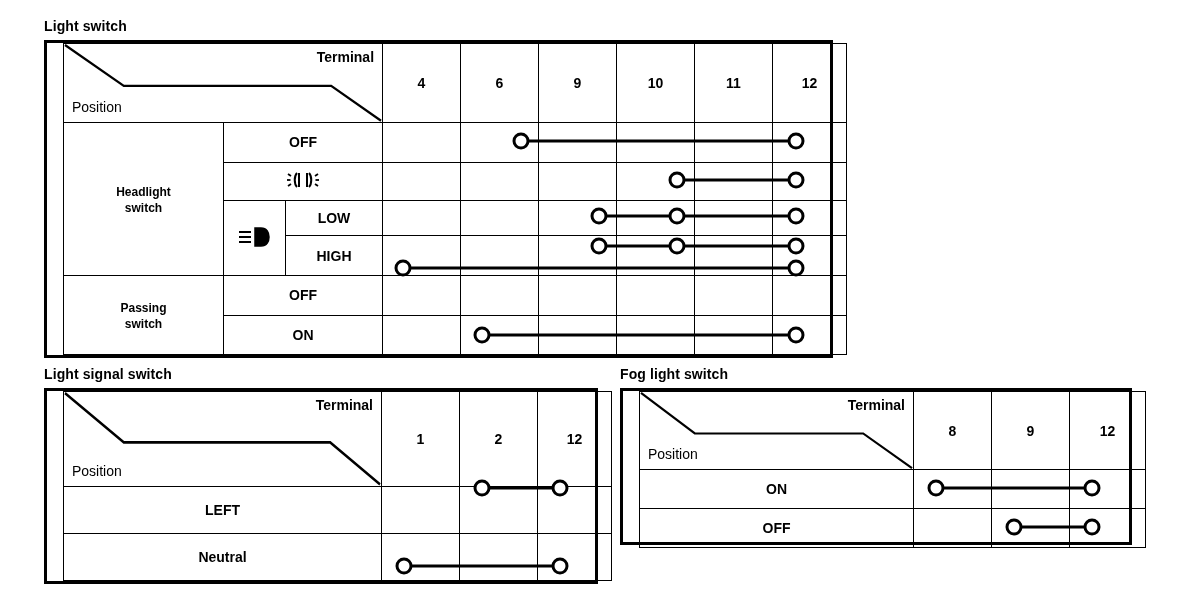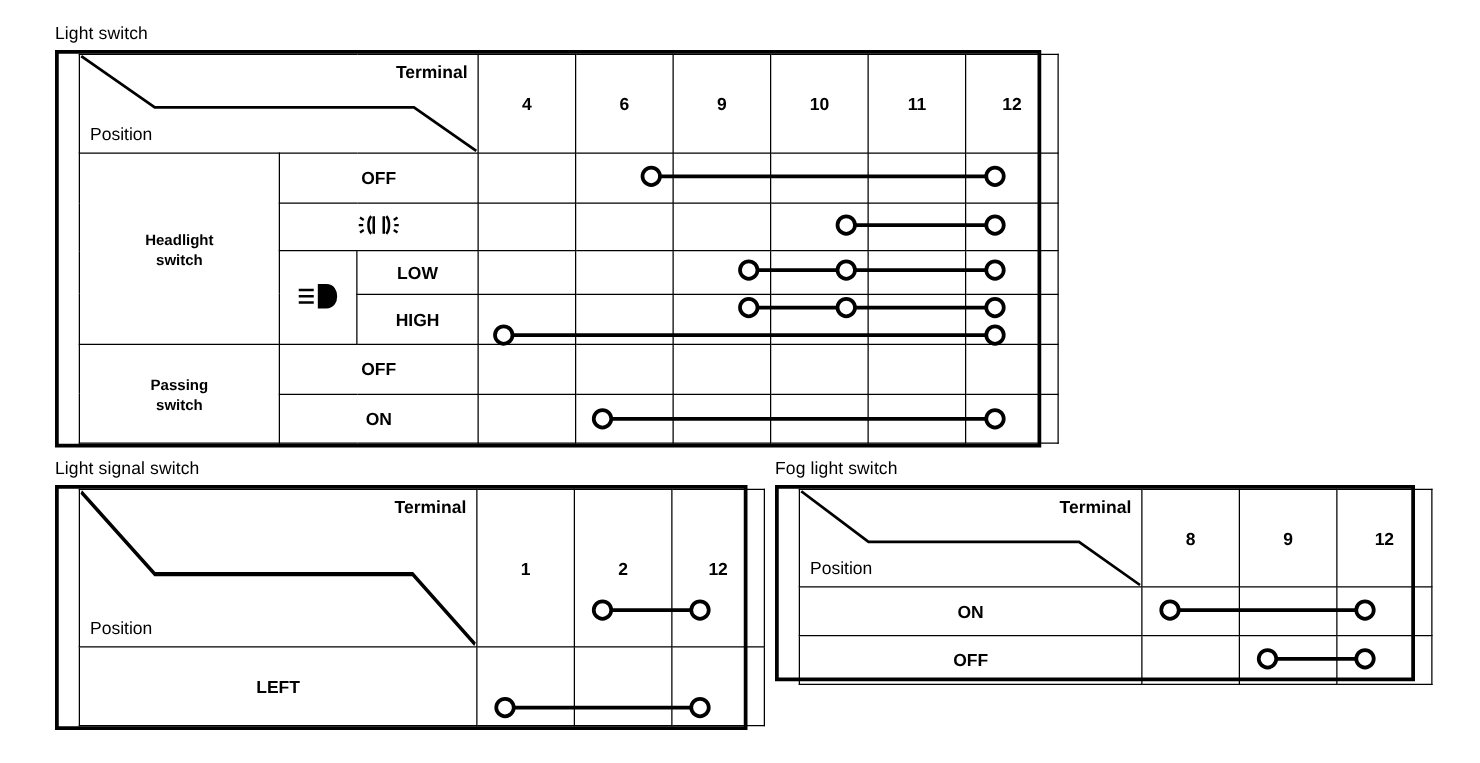--- a/index.html
+++ b/index.html
@@ -11,21 +11,21 @@
     width: 1184px;
     height: 610px;
     position: relative;
     font-family: "Liberation Sans", sans-serif;
     color: #000000;
     overflow: hidden;
   }
   .caption {
     position: absolute;
     font-size: 14px;
-    font-weight: normal;
+    font-weight: bold;
     letter-spacing: 0.1px;
     white-space: nowrap;
   }
   .tablewrap {
     position: absolute;
     border: 3px solid #000;
     box-sizing: border-box;
     background: #fff;
     padding-left: 16px;
   }
@@ -287,20 +287,26 @@
         <td class="nb-t">1</td>
         <td class="nb-t">2</td>
         <td class="nb-t nb-r">12</td>
       </tr>
       <tr style="height:39px">
         <td class="nb-l thick-t">LEFT</td>
         <td class="thick-t"></td>
         <td class="thick-t"></td>
         <td class="thick-t nb-r"></td>
       </tr>
+      <tr style="height:39px">
+        <td class="nb-l">Neutral</td>
+        <td></td>
+        <td></td>
+        <td class="nb-r"></td>
+      </tr>
     </tbody>
   </table>
 
   <svg class="cont-layer" viewBox="0 0 548 190" preserveAspectRatio="none">
     <g stroke="#000" stroke-width="3" fill="#fff">
 
       <line x1="435" y1="97" x2="513" y2="97"></line>
       <circle cx="435" cy="97" r="7" stroke-width="3"></circle>
       <circle cx="513" cy="97" r="7" stroke-width="3"></circle>
 

